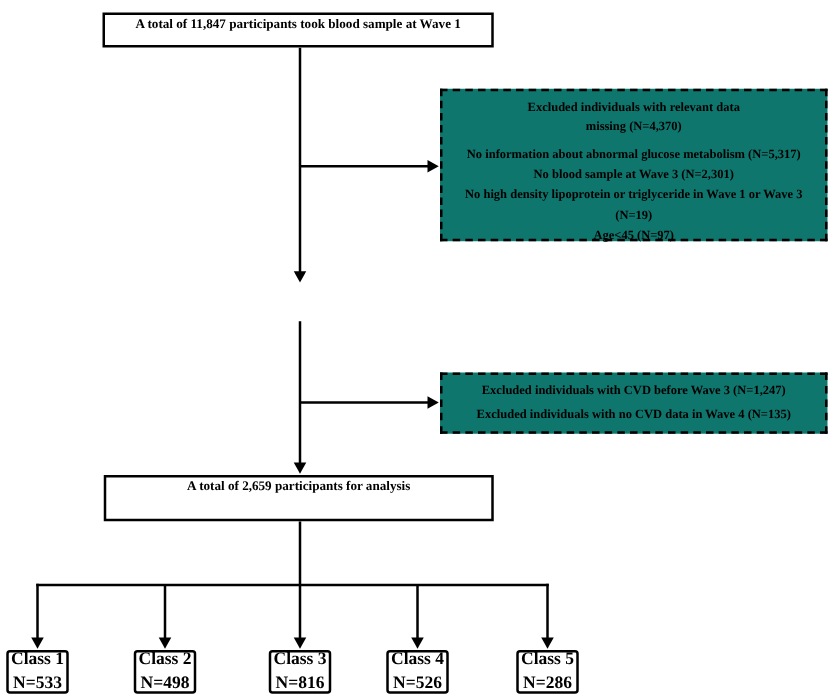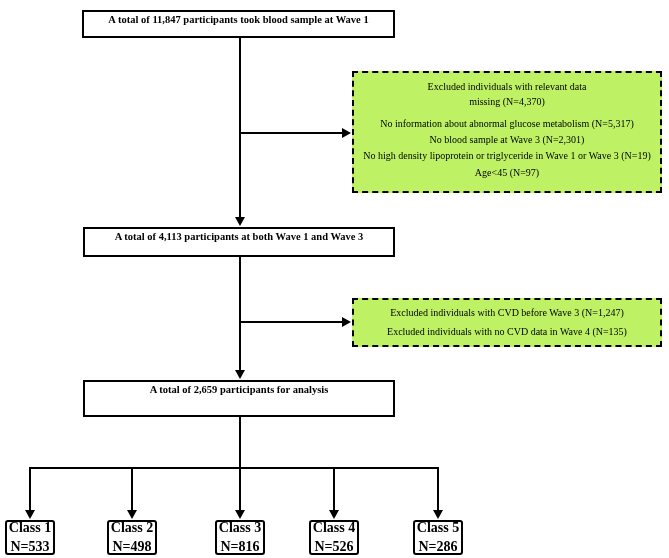--- a/index.html
+++ b/index.html
@@ -33,22 +33,22 @@
     text-align: center;
     font-weight: bold;
     font-size: 10.5px;
     line-height: 1.2;
     padding: 2px 6px;
   }
   .dashed-box {
     position: absolute;
     box-sizing: border-box;
     border: 2px dashed #000000;
-    background: #bef264;
-    font-weight: normal;
+    background: #0f766e;
+    font-weight: bold;
     font-size: 10px;
     padding: 3px 5px;
   }
   .dashed-title {
     text-align: center;
     width: 230px;
     margin: 3px auto 7px auto;
     line-height: 1.5;
   }
   .dashed-title span {
@@ -125,23 +125,20 @@
       <polygon points="235,510 245,510 240,519"></polygon>
       <polygon points="329,510 339,510 334,519"></polygon>
       <polygon points="433,510 443,510 438,519"></polygon>
     </g>
   </svg>
 
   <div class="solid-box" style="left:82px; top:10px; width:313px; height:28px;">
     <span>A total of 11,847 participants took blood sample at Wave 1</span>
   </div>
 
-  <div class="solid-box" style="left:83px; top:227px; width:312px; height:30px;">
-    <span>A total of 4,113 participants at both Wave 1 and Wave 3</span>
-  </div>
 
   <div class="solid-box" style="left:83px; top:380px; width:312px; height:37px;">
     <span>A total of 2,659 participants for analysis</span>
   </div>
 
   <div class="dashed-box" style="left:352px; top:71px; width:310px; height:122px;">
     <div class="dashed-title">
       <span>Excluded individuals with relevant data</span>
       <span>missing (N=4,370)</span>
     </div>

